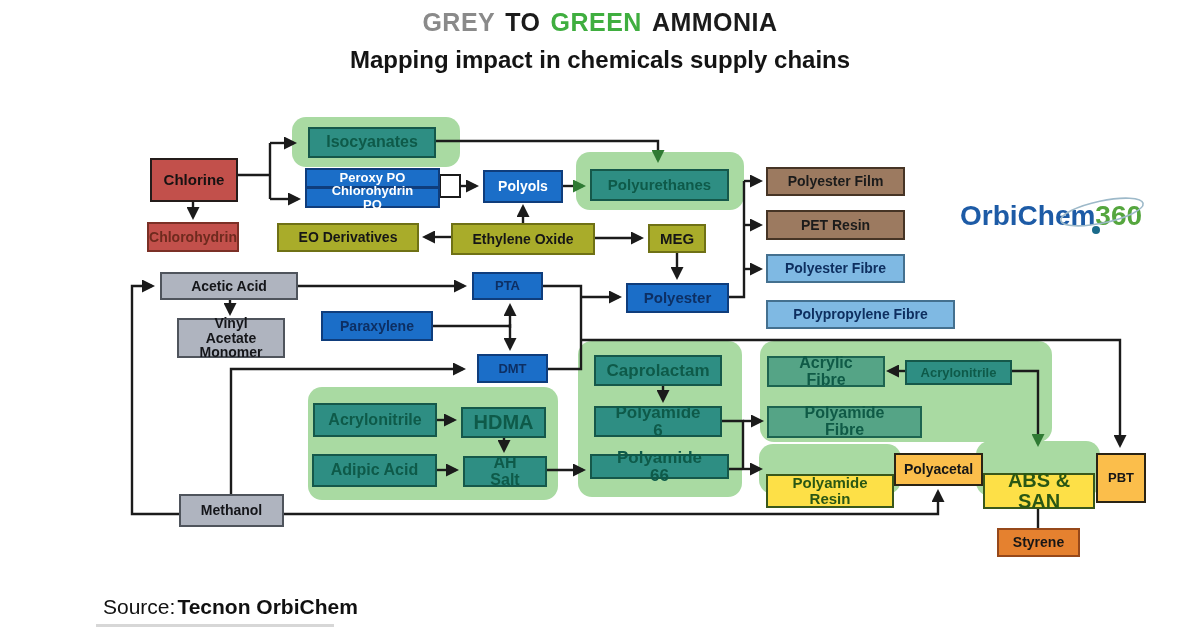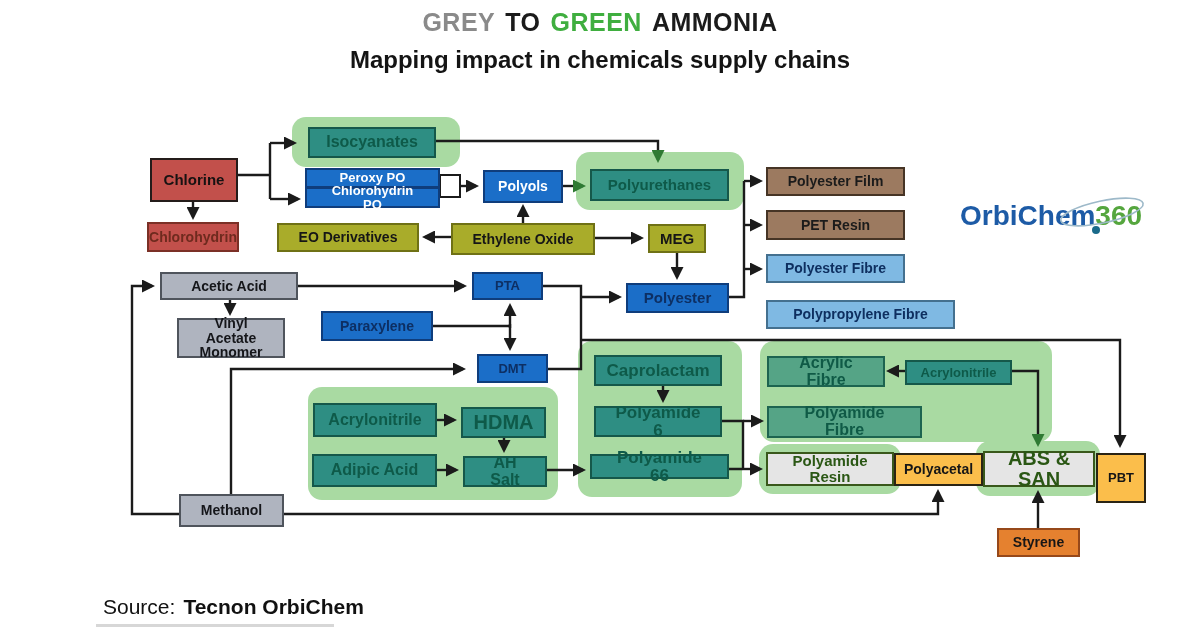--- a/index.html
+++ b/index.html
@@ -25,31 +25,31 @@
   .red{background:#c2504b;border-color:#241c1a;color:#171212;}
   .red-dk{background:#c2504b;border-color:#7b3026;color:#6e2a1e;}
   .blue-w{background:#1b6ec8;border-color:#0f3d7c;color:#ffffff;}
   .blue-n{background:#1b6ec8;border-color:#0f3d7c;color:#0d2f63;}
   .olive{background:#a9ac2a;border-color:#6f7115;color:#161616;}
   .brown{background:#9c7a60;border-color:#463425;color:#1b1b1b;}
   .lblue{background:#7fb9e3;border-color:#44708f;color:#0e2f60;}
   .grey{background:#afb4bf;border-color:#4f545c;color:#15161a;}
   .teal{background:#2e8e83;border-color:#15584a;color:#0e5a49;}
   .lteal{background:#55a486;border-color:#1d6450;color:#0f5a46;}
-  .olgreen{background:#e5e5e5;border-color:#39581b;color:#2a5714;}
+  .olgreen{background:#fde047;border-color:#39581b;color:#2a5714;margin-top:22px;}
   .amber{background:#fbbe4b;border-color:#2a2414;color:#161616;}
   .orange{background:#e5812f;border-color:#96481a;color:#161616;}
   
   .logo{position:absolute;left:960px;top:200px;width:180px;height:44px;font-weight:bold;font-size:28px;white-space:nowrap;}
   .logo-main{color:#1d5ba6;}
   .logo-suffix{color:#55a63e;position:relative;}
   .logo-orbit{position:absolute;left:95px;top:-6px;pointer-events:none;}
   
   .source{position:absolute;left:103px;top:595px;font-size:21px;color:#111;}
-  .source .name{font-weight:bold;margin-left:8px;}
+  .source .name{font-weight:bold;margin-left:2px;}
   .edge-artifact{position:absolute;left:96px;top:624px;width:238px;height:3px;background:#d7d7d7;}
   svg.wires{position:absolute;left:0;top:0;}
 </style>
 </head>
 <body>
 
 <div id="canvas">
 
   <div class="title"><span class="w t-grey">GREY</span><span class="w t-black">TO</span><span class="w t-green">GREEN</span><span class="w t-black">AMMONIA</span></div>
   <div class="subtitle">Mapping impact in chemicals supply chains</div>

